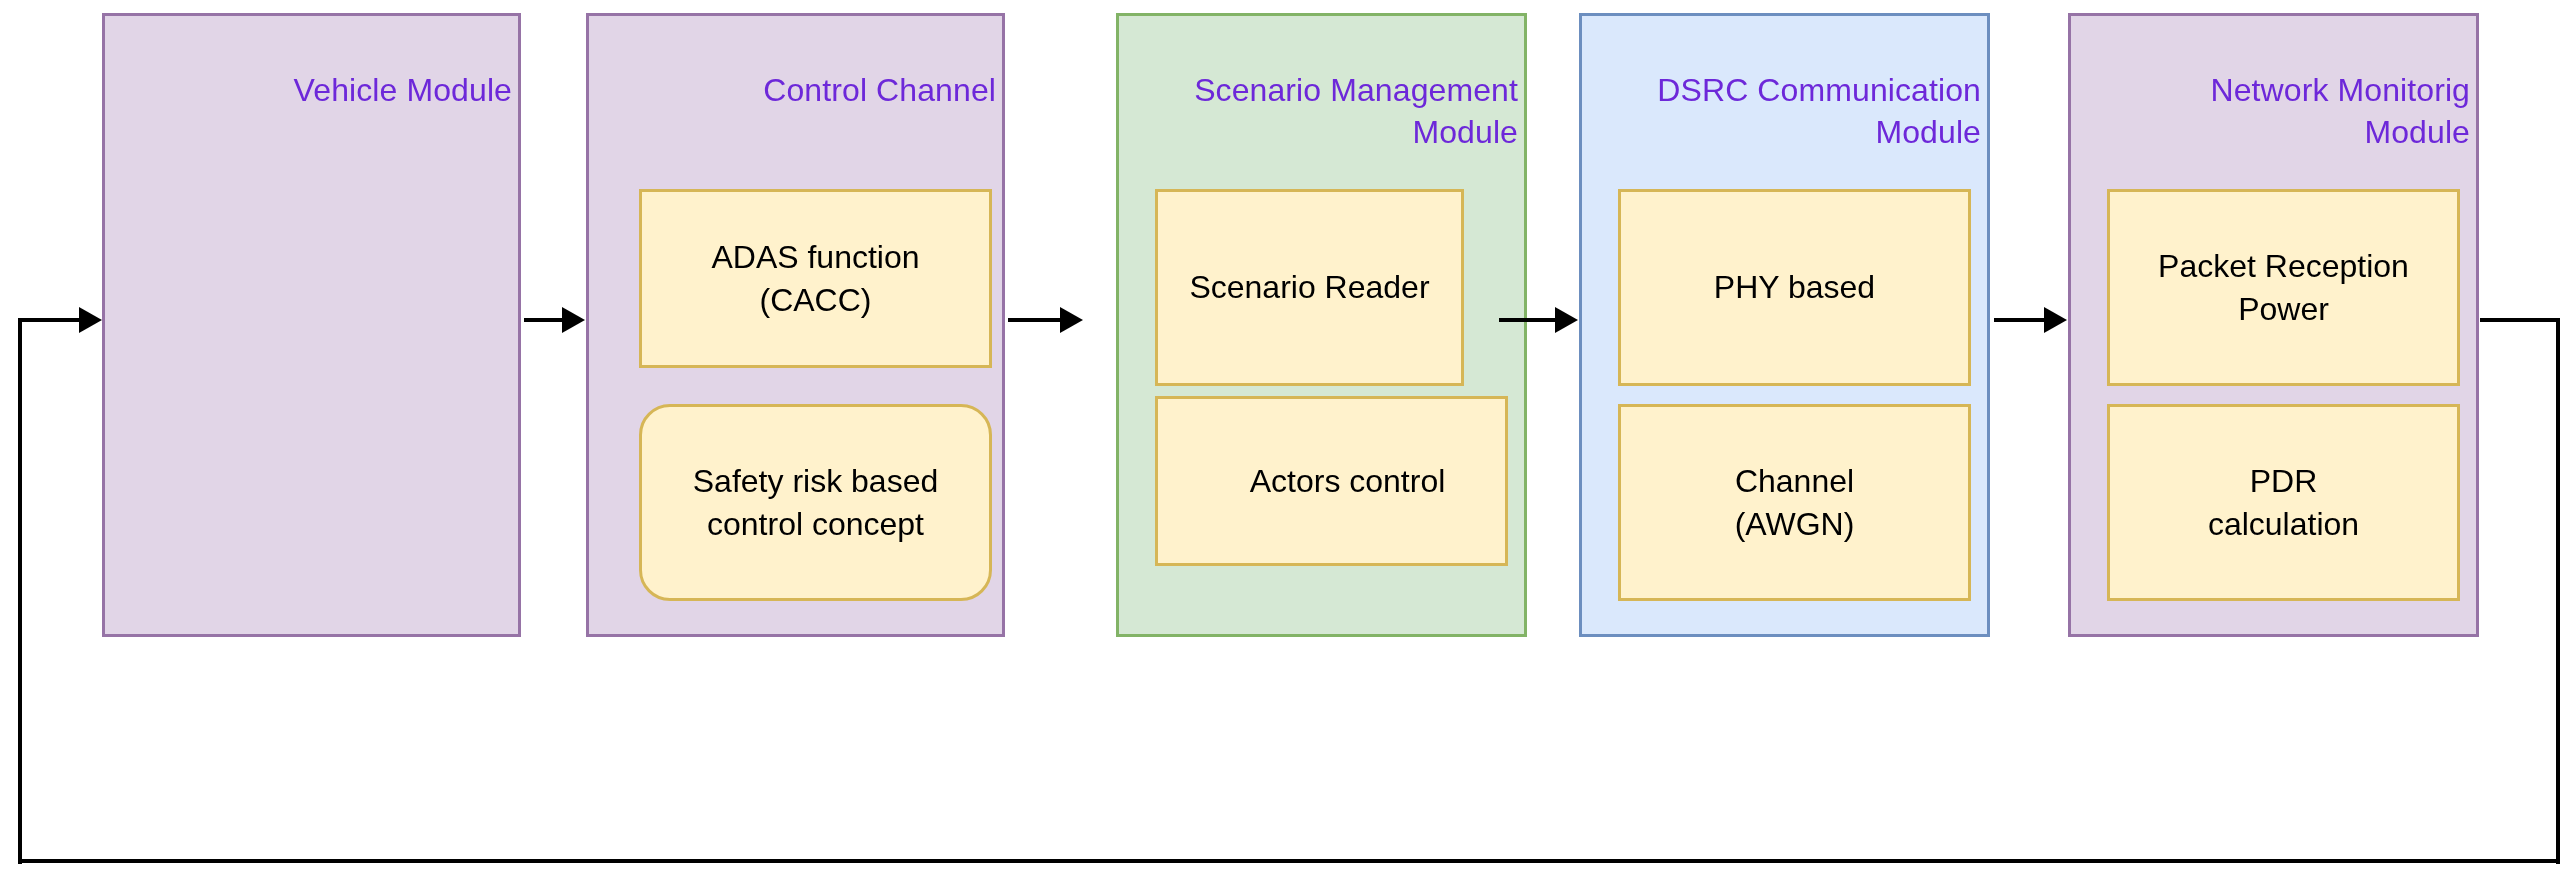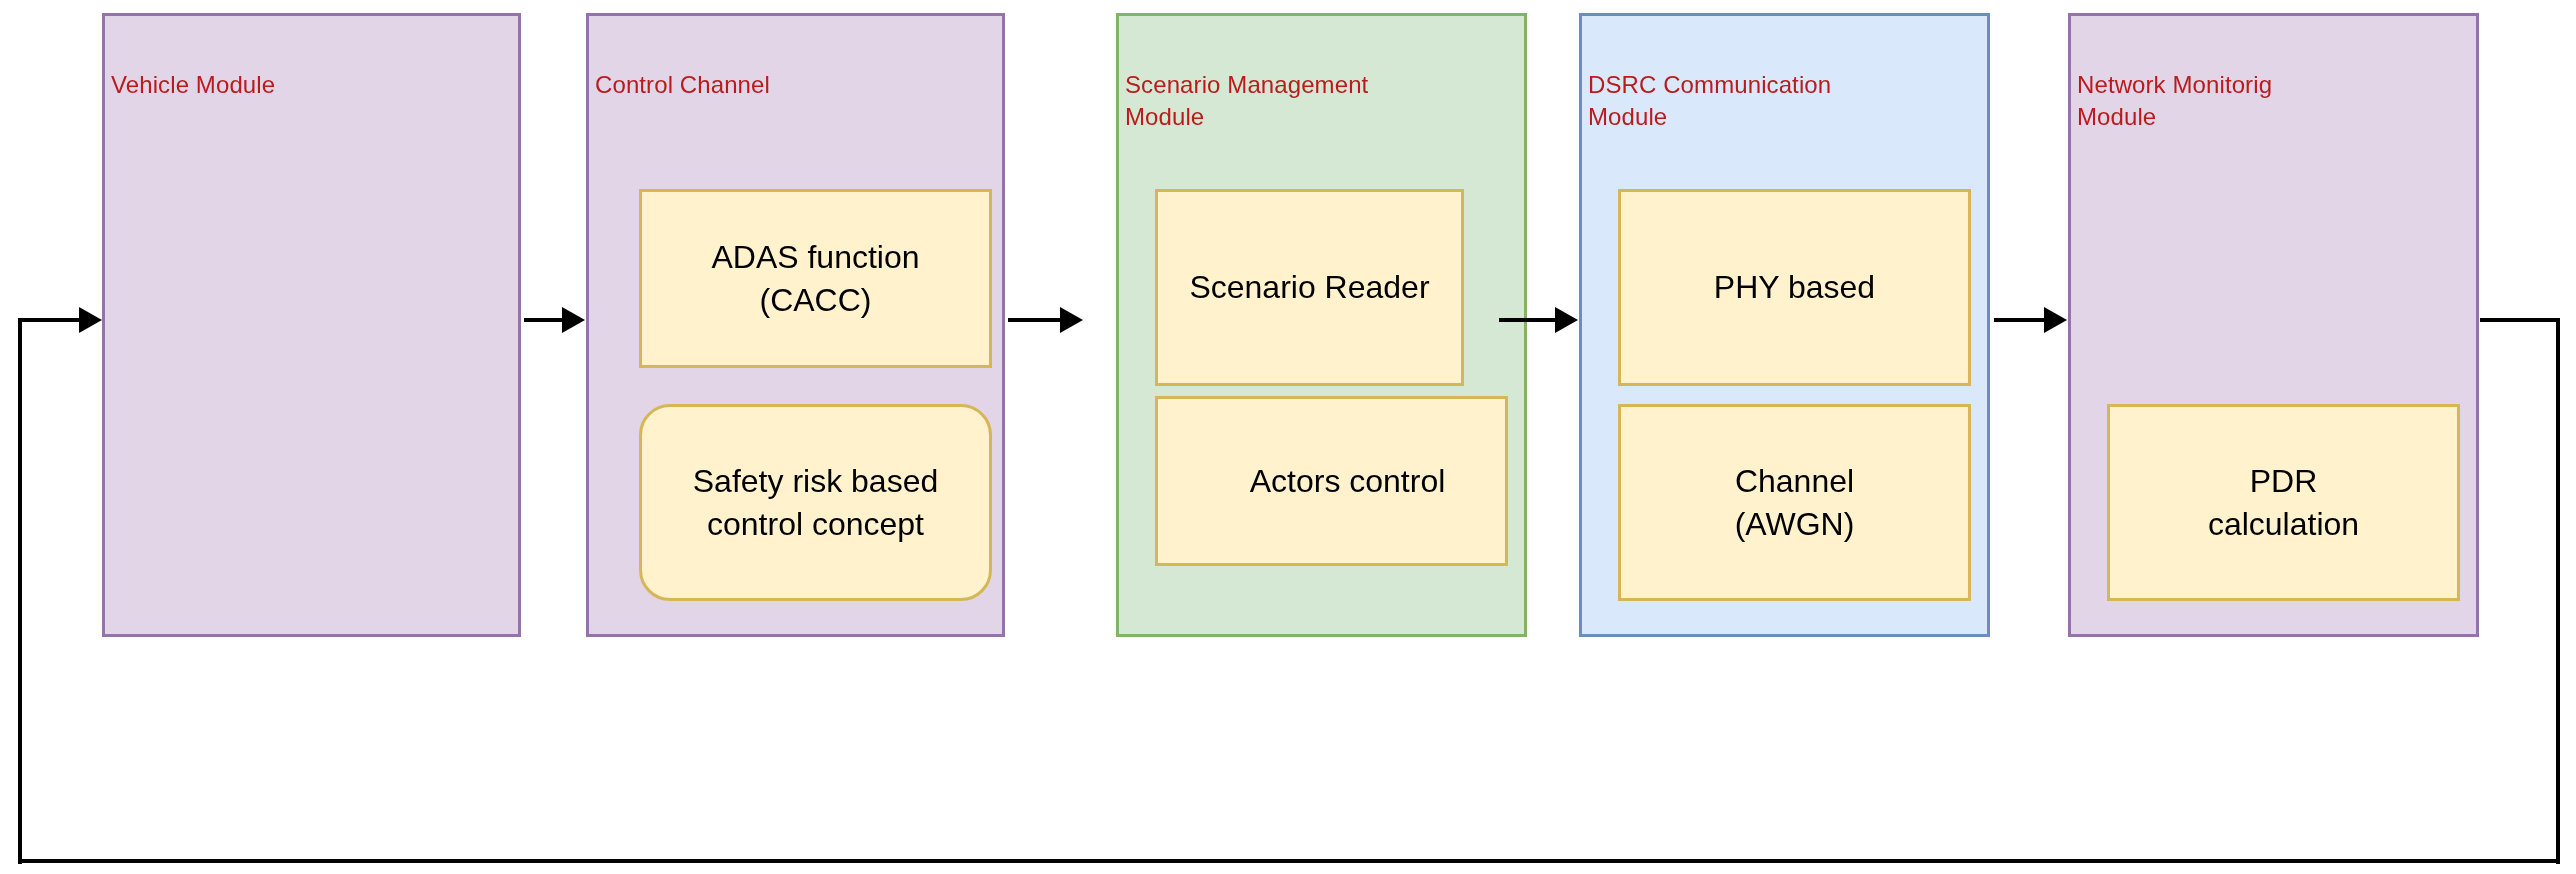--- a/index.html
+++ b/index.html
@@ -35,24 +35,24 @@
   .module.blue {
     background: #dae8fc;
     border-color: #6c8ebf;
   }
 
   .module-title {
     position: absolute;
     left: 0;
     right: 0;
     top: 53px;
-    text-align: left;
-    font-size: 24px;
+    text-align: right;
+    font-size: 32px;
     line-height: 1.32;
-    color: #b91c1c;
+    color: #6d28d9;
     letter-spacing: 0.1px;
     padding: 0 6px;
     box-sizing: border-box;
     white-space: pre-line;
   }
 
   
   .inner-box {
     position: absolute;
     box-sizing: border-box;
@@ -128,20 +128,24 @@
     </div>
     <div class="inner-box" style="left:36px; top:388px; width:353px; height:197px;">
       <span class="inner-box-label">Channel
 (AWGN)</span>
     </div>
   </div>
 
   <div class="module purple" style="left:2068px; top:13px; width:411px; height:624px;">
     <div class="module-title">Network Monitorig
 Module</div>
+    <div class="inner-box" style="left:36px; top:173px; width:353px; height:197px;">
+      <span class="inner-box-label">Packet Reception
+Power</span>
+    </div>
     <div class="inner-box" style="left:36px; top:388px; width:353px; height:197px;">
       <span class="inner-box-label">PDR
 calculation</span>
     </div>
   </div>
 
   <div class="conn conn-h" style="left:18px; top:318px; width:65px;"></div>
   <div class="arrowhead" style="left:79px; top:307px;"></div>
 
   <div class="conn conn-h" style="left:524px; top:318px; width:41px;"></div>

